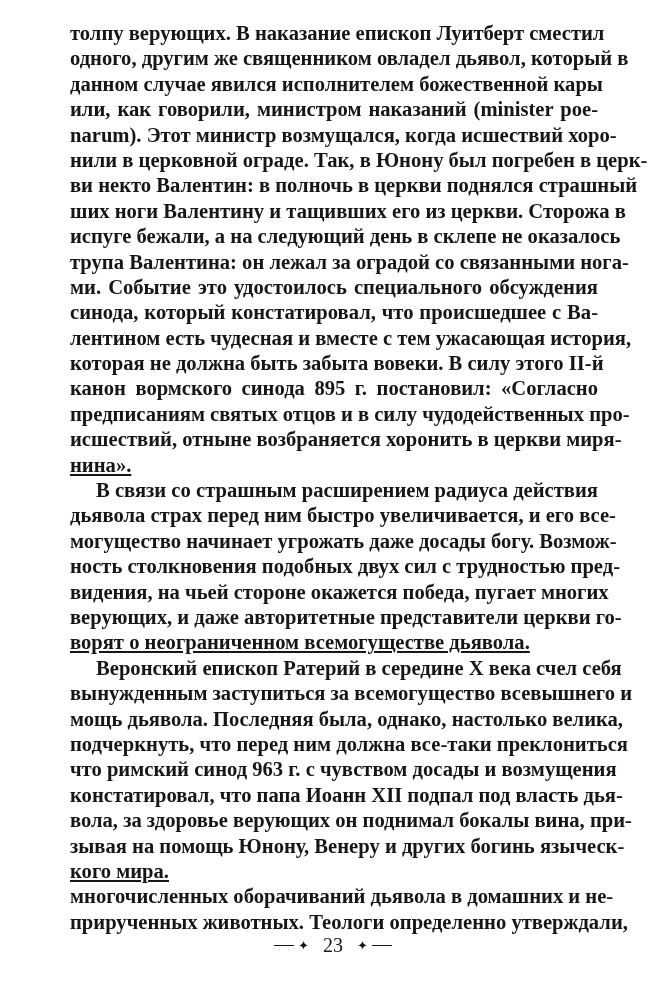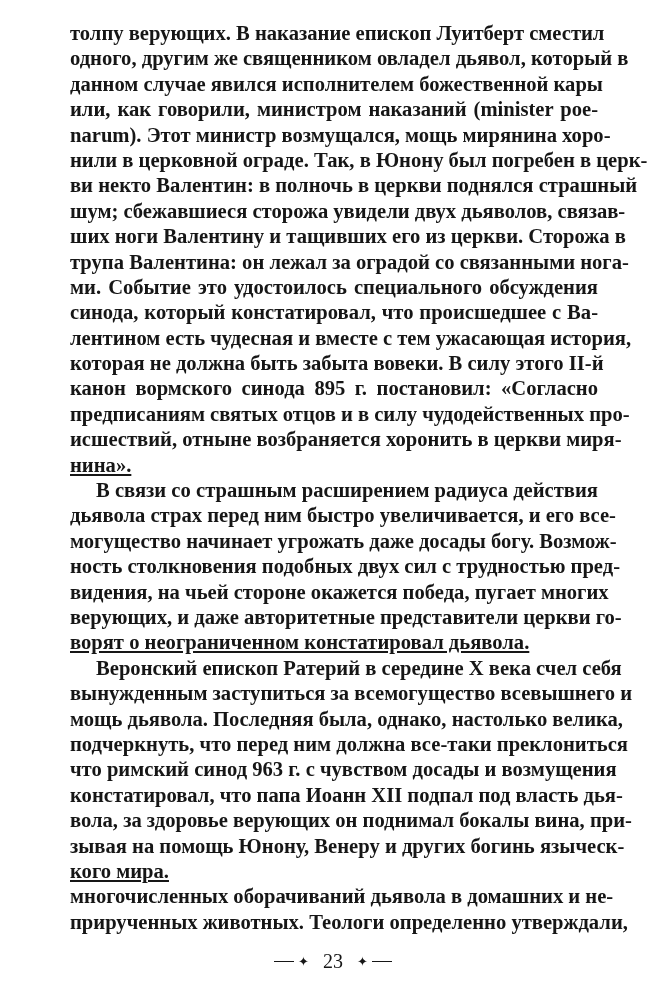--- a/index.html
+++ b/index.html
@@ -60,57 +60,57 @@
     background: #161616;
   }
   .orn {
     display: inline-block;
     font-size: 13px;
     margin: 0 4px;
     line-height: 1;
   }
   .pnum {
     display: inline-block;
-    margin: 16px 10px;
+    margin: 0 10px;
   }
 </style>
 </head>
 <body>
 
 <div class="page">
 
   <div>
     <span class="line">толпу верующих. В наказание епископ Луитберт сместил</span>
     <span class="line">одного, другим же священником овладел дьявол, который в</span>
     <span class="line">данном случае явился исполнителем божественной кары</span>
     <span class="line">или, как говорили, министром наказаний (minister poe-</span>
-    <span class="line">narum). Этот министр возмущался, мощь мирянина хоро-</span>
+    <span class="line">narum). Этот министр возмущался, когда исшествий хоро-</span>
     <span class="line">нили в церковной ограде. Так, в Юнону был погребен в церк-</span>
     <span class="line">ви некто Валентин: в полночь в церкви поднялся страшный</span>
-    <span class="line">шум; сбежавшиеся сторожа увидели двух дьяволов, связав-</span>
     <span class="line">ших ноги Валентину и тащивших его из церкви. Сторожа в</span>
+    <span class="line">испуге бежали, а на следующий день в склепе не оказалось</span>
     <span class="line">трупа Валентина: он лежал за оградой со связанными нога-</span>
     <span class="line">ми. Событие это удостоилось специального обсуждения</span>
     <span class="line">синода, который констатировал, что происшедшее с Ва-</span>
     <span class="line">лентином есть чудесная и вместе с тем ужасающая история,</span>
     <span class="line">которая не должна быть забыта вовеки. В силу этого II-й</span>
     <span class="line">канон вормского синода 895 г. постановил: «Согласно</span>
     <span class="line">предписаниям святых отцов и в силу чудодейственных про-</span>
     <span class="line">исшествий, отныне возбраняется хоронить в церкви миря-</span>
     <span class="line last">нина».</span>
   </div>
 
   <div>
     <span class="line indent">В связи со страшным расширением радиуса действия</span>
     <span class="line">дьявола страх перед ним быстро увеличивается, и его все-</span>
     <span class="line">могущество начинает угрожать даже досады богу. Возмож-</span>
     <span class="line">ность столкновения подобных двух сил с трудностью пред-</span>
     <span class="line">видения, на чьей стороне окажется победа, пугает многих</span>
     <span class="line">верующих, и даже авторитетные представители церкви го-</span>
-    <span class="line last">ворят о неограниченном констатировал дьявола.</span>
+    <span class="line last">ворят о неограниченном всемогуществе дьявола.</span>
   </div>
 
   <div>
     <span class="line indent">Веронский епископ Ратерий в середине X века счел себя</span>
     <span class="line">вынужденным заступиться за всемогущество всевышнего и</span>
     <span class="line">мощь дьявола. Последняя была, однако, настолько велика,</span>
     <span class="line">подчеркнуть, что перед ним должна все-таки преклониться</span>
     <span class="line">что римский синод 963 г. с чувством досады и возмущения</span>
     <span class="line">констатировал, что папа Иоанн XII подпал под власть дья-</span>
     <span class="line">вола, за здоровье верующих он поднимал бокалы вина, при-</span>

